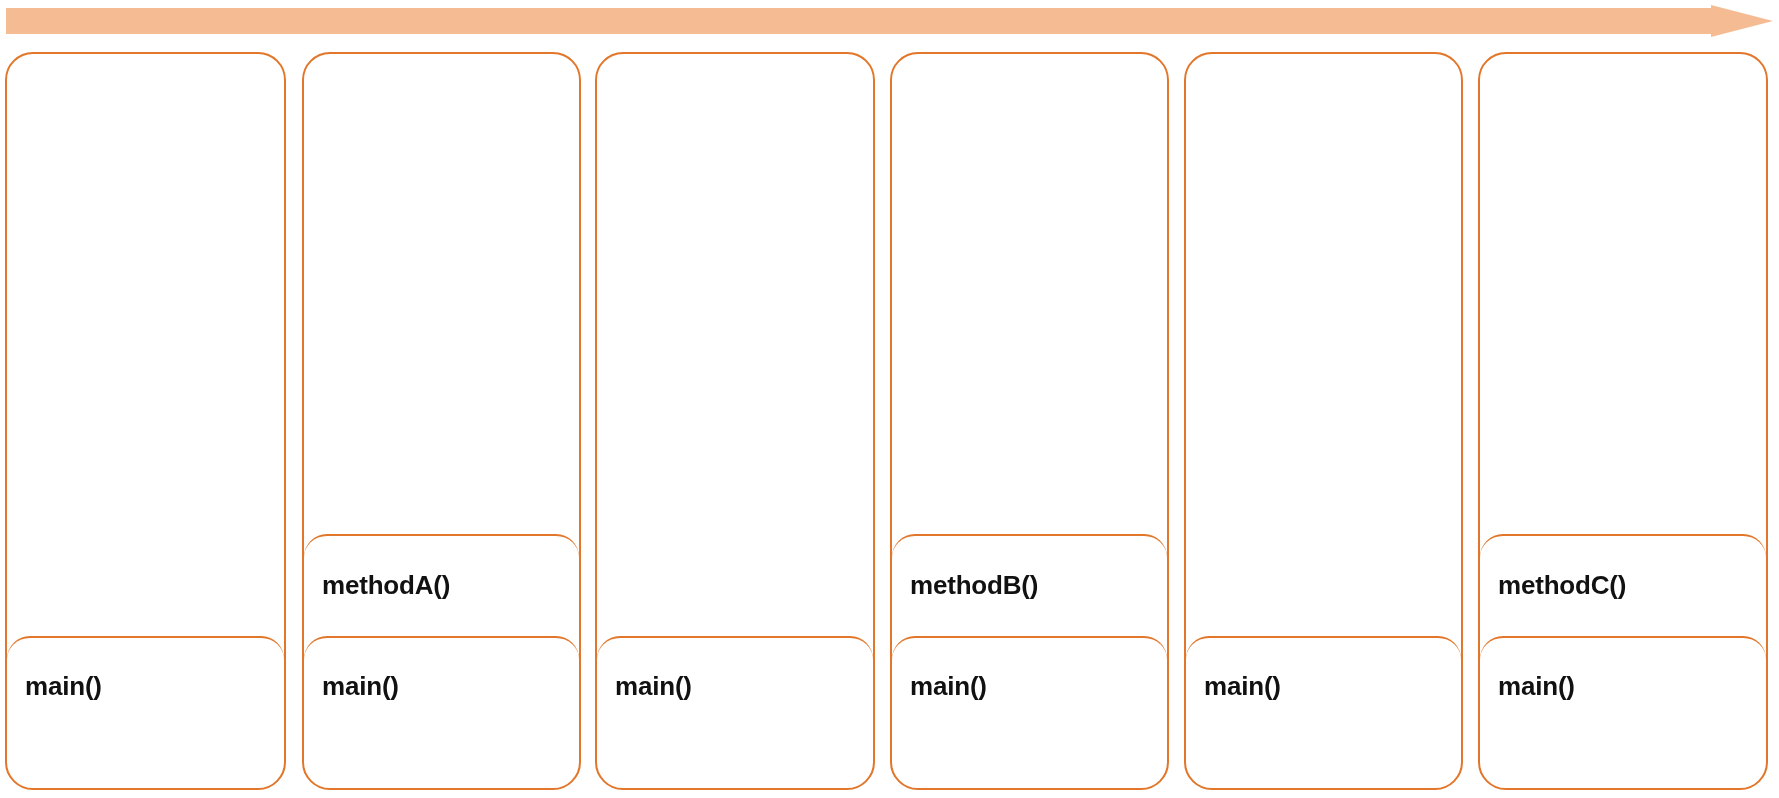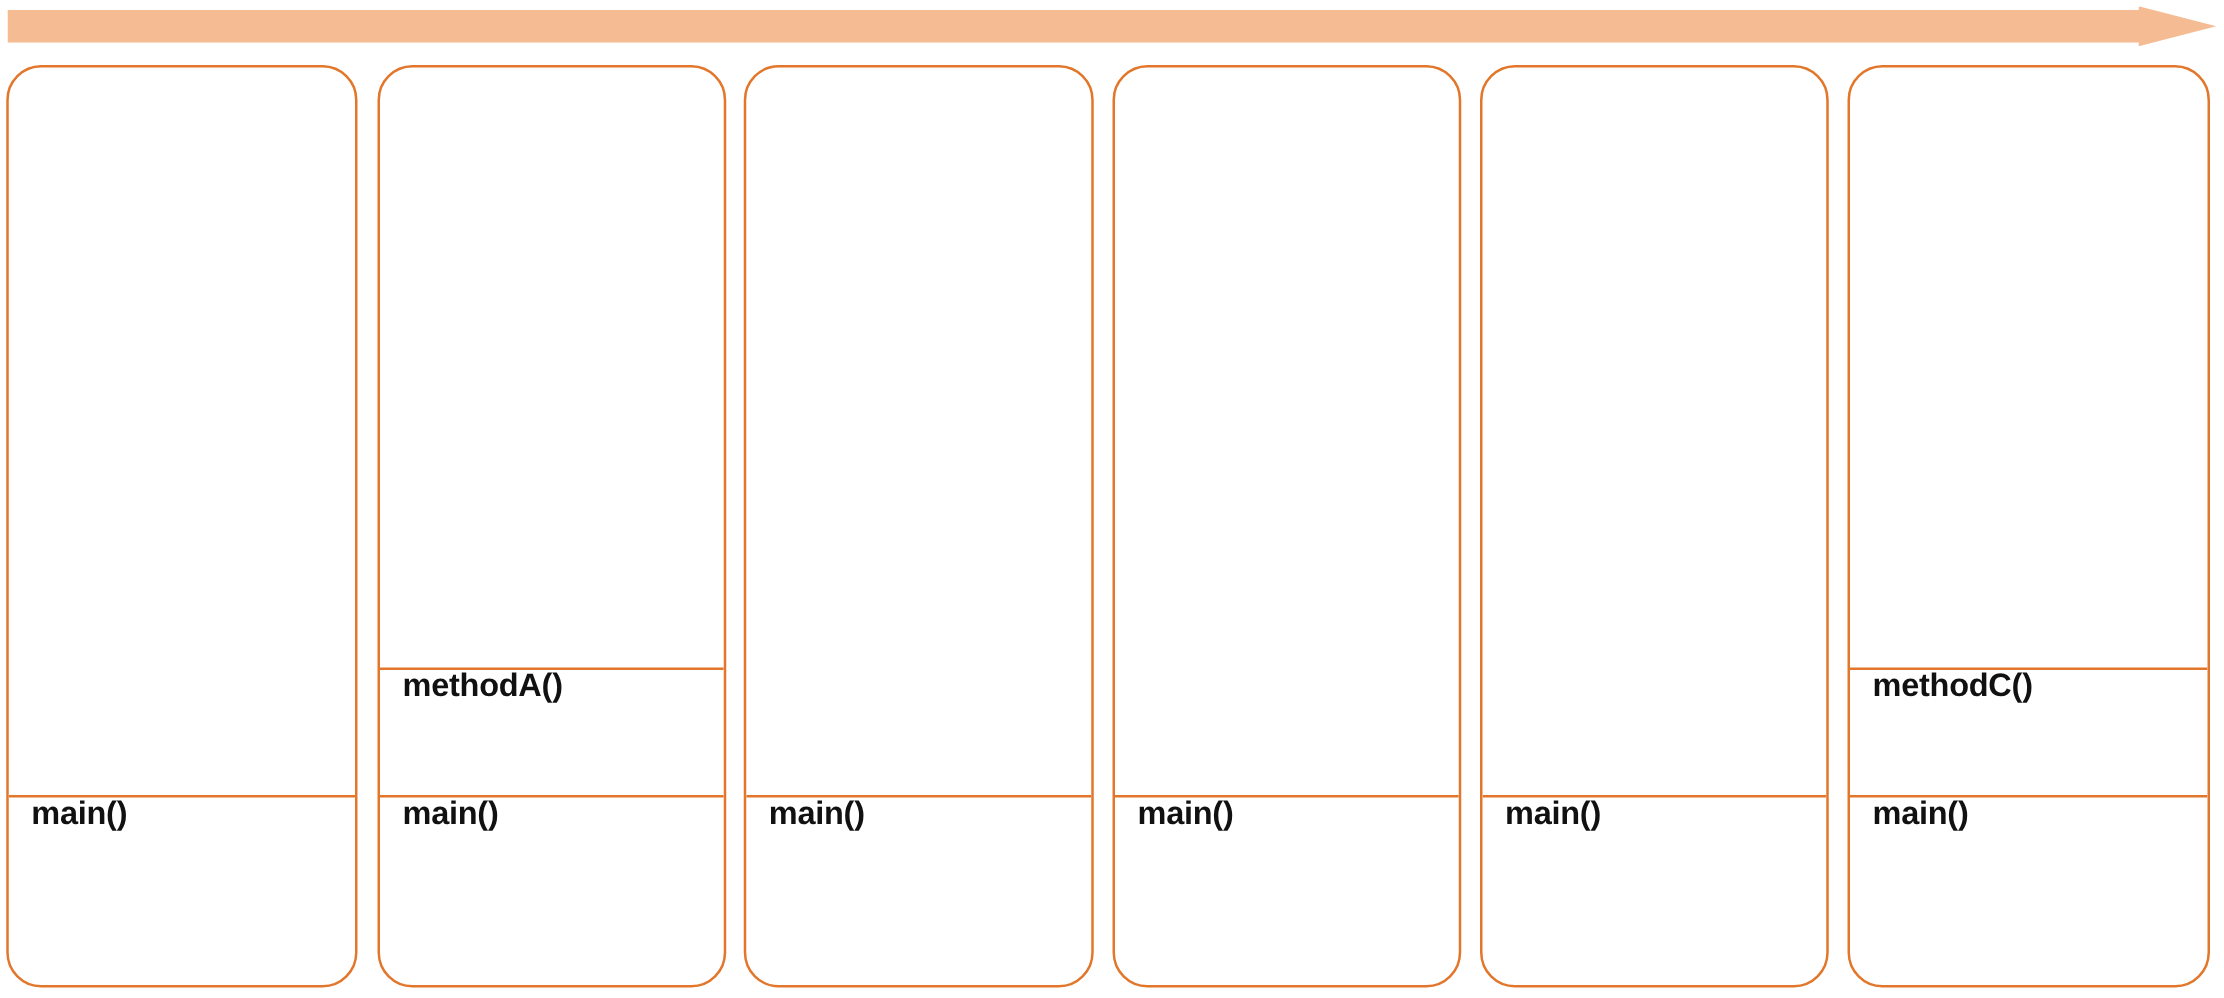--- a/index.html
+++ b/index.html
@@ -43,25 +43,27 @@
     overflow: hidden;
     display: flex;
     flex-direction: column;
     justify-content: flex-end;
   }
   .frame {
     box-sizing: border-box;
     width: 100%;
     position: relative;
     display: flex;
+    align-items: center;
     padding-left: 18px;
     font-size: 26px;
     font-weight: bold;
     color: #111111;
     letter-spacing: -0.2px;
+    border-radius: 23px;
   }
   .frame.filled {
     border-top: 2px solid #E2762A;
   }
   .frame-empty {
     flex: 1 1 auto;
     width: 100%;
   }
   .frame-label {
     white-space: nowrap;
@@ -107,20 +109,23 @@
       </div>
       <div class="stack-card" style="left: 595px; top: 52px; width: 280px; height: 738px;">
         <div class="frame-empty"></div>
         <div class="frame filled" style="height: 100px; flex: 0 0 100px;">
           <span class="frame-label">main()</span>
         </div>
         <div class="frame-pad"></div>
       </div>
       <div class="stack-card" style="left: 890px; top: 52px; width: 279px; height: 738px;">
         <div class="frame-empty"></div>
+        <div class="frame filled" style="height: 102px; flex: 0 0 102px;">
+          <span class="frame-label">methodB()</span>
+        </div>
         <div class="frame filled" style="height: 100px; flex: 0 0 100px;">
           <span class="frame-label">main()</span>
         </div>
         <div class="frame-pad"></div>
       </div>
       <div class="stack-card" style="left: 1184px; top: 52px; width: 279px; height: 738px;">
         <div class="frame-empty"></div>
         <div class="frame filled" style="height: 100px; flex: 0 0 100px;">
           <span class="frame-label">main()</span>
         </div>

